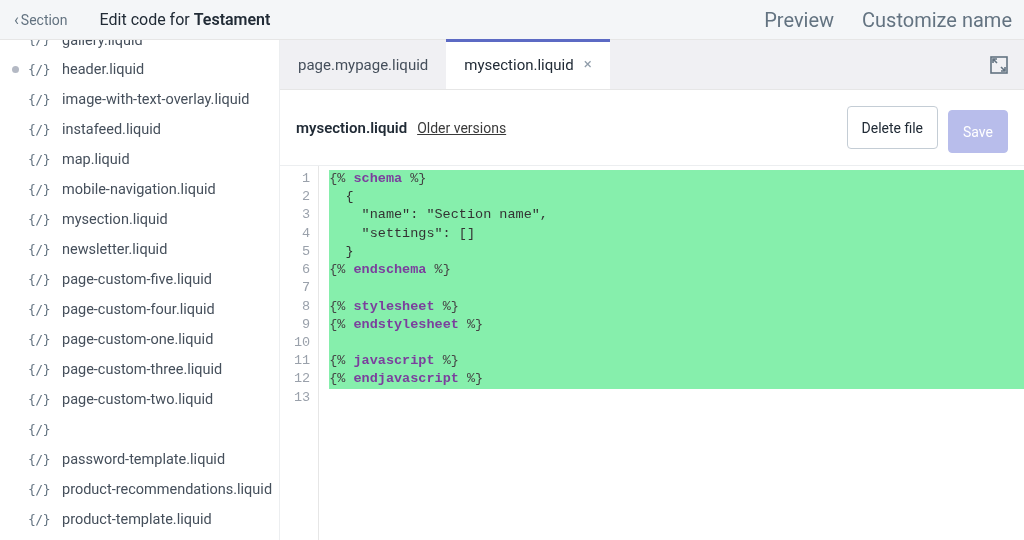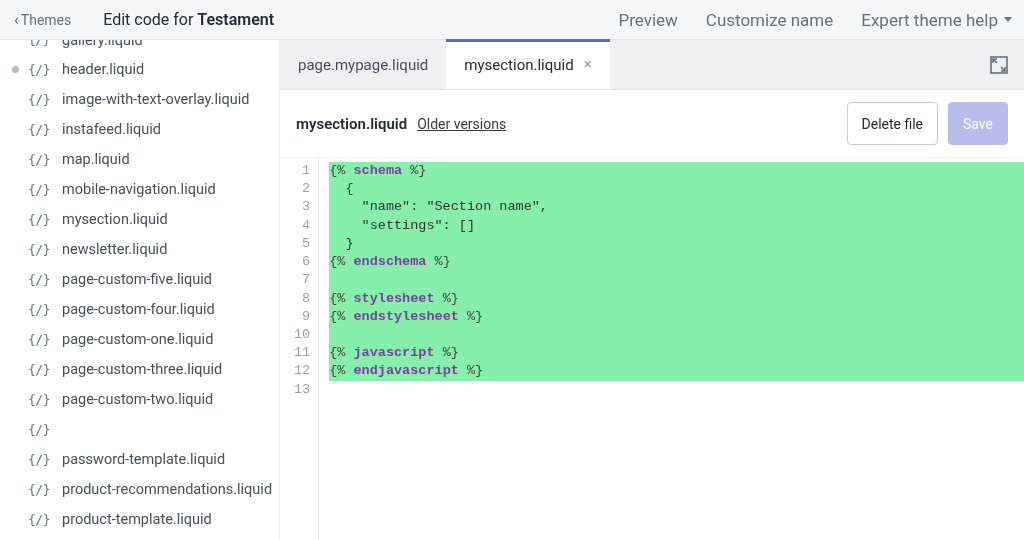--- a/index.html
+++ b/index.html
@@ -32,21 +32,21 @@
   .back-link .chev { font-size: 16px; margin-right: 2px; line-height: 1; }
   .title-wrap {
     margin-left: 26px;
     font-size: 16px;
     color: #212b36;
   }
   .title-wrap strong { font-weight: 600; }
   .topbar-spacer { flex: 1; }
   .top-action {
     color: #637381;
-    font-size: 17px;
+    font-size: 20px;
     margin-left: 28px;
     cursor: pointer;
     display: flex;
     align-items: center;
   }
   .caret-down {
     width: 0; height: 0;
     border-left: 4px solid transparent;
     border-right: 4px solid transparent;
     border-top: 5px solid #637381;
@@ -177,20 +177,21 @@
     border: 1px solid #c4cdd5;
     background: #fff;
     color: #212b36;
     margin-left: 10px;
   }
   .btn.save {
     background: #b8bdeb;
     border-color: #b8bdeb;
     color: #fff;
     cursor: default;
+    margin-top: 8px;
   }
 
   
   .code-wrap {
     flex: 1;
     display: flex;
     font-family: Menlo, Consolas, "Courier New", monospace;
     font-size: 13.5px;
     line-height: 1.35;
     overflow: auto;
@@ -217,35 +218,31 @@
   .tok-lit { color: #333; }
 
   svg { display: block; }
 </style>
 </head>
 <body>
 
 <div class="topbar">
   <div class="back-link">
     <span class="chev">‹</span>
-    <span>Themes</span>
+    <span>Section</span>
   </div>
   <div class="title-wrap">
     <span>Edit code for </span><strong>Testament</strong>
   </div>
   <div class="topbar-spacer"></div>
   <div class="top-action">
     <span>Preview</span>
   </div>
   <div class="top-action">
     <span>Customize name</span>
-  </div>
-  <div class="top-action">
-    <span>Expert theme help</span>
-    <span class="caret-down"></span>
   </div>
 </div>
 
 <div class="main">
 
   <div class="sidebar" id="sidebar">
       <div class="file-row cut-top">
         <span class="file-icon">{/}</span>
         <span>gallery.liquid</span>
       </div>

